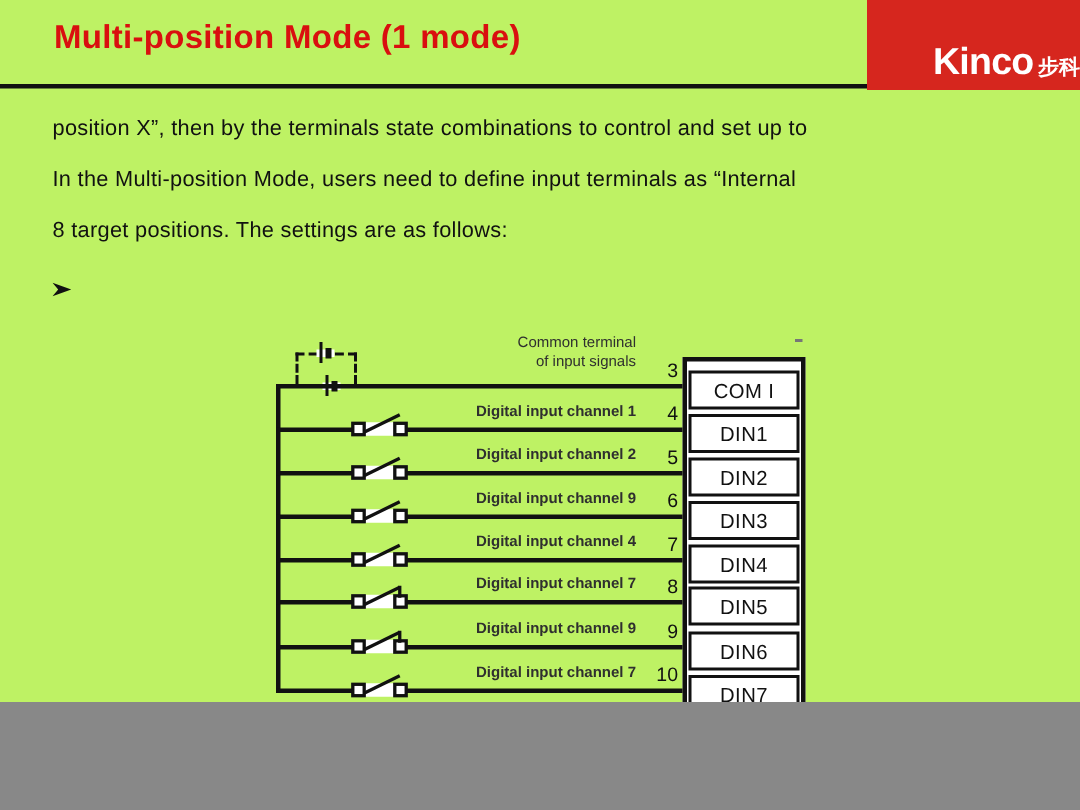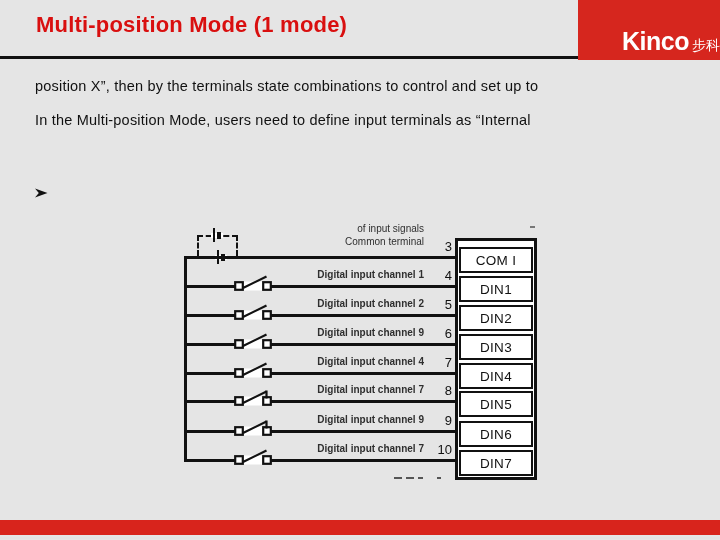--- a/index.html
+++ b/index.html
@@ -1,33 +1,33 @@
 <!DOCTYPE html>
 <html><head>
 <meta charset="utf-8">
 <style>
   html,body{margin:0;padding:0;background:#888;}
   *{box-sizing:border-box;}
   .slide{
-    position:relative;width:720px;height:540px;background:#e5e5e5;
+    position:relative;width:720px;height:468px;background:#bef264;
     font-family:"Liberation Sans", sans-serif;overflow:hidden;margin:0 auto;
   }
   
   .title{
     position:absolute;left:36px;top:12px;font-size:22px;font-weight:bold;
     color:#d90f0f;letter-spacing:.2px;white-space:nowrap;
   }
   .header-rule{position:absolute;left:0;top:56px;width:720px;height:3px;background:#111;}
   .logo-box{
     position:absolute;left:578px;top:0;width:142px;height:60px;background:#d6261e;
     display:flex;align-items:center;justify-content:center;z-index:5;padding-left:44px;
   }
   .logo-inner{display:flex;align-items:baseline;color:#fff;}
   .logo-brand{font-size:25px;font-weight:bold;letter-spacing:-.5px;}
-  .logo-suffix{font-size:14px;font-weight:normal;margin-left:3px;margin-top:32px;}
+  .logo-suffix{font-size:14px;font-weight:bold;margin-left:3px;margin-top:32px;}
   
   .body-text{
     position:absolute;left:35px;top:69px;width:640px;font-size:14.5px;
     color:#111;line-height:34px;letter-spacing:.2px;
   }
   .bullet-row{position:absolute;left:35px;top:185px;display:flex;align-items:center;}
   .bullet-arrow{margin-right:27px;margin-top:2px;}
   .bullet-label{font-size:14.5px;font-weight:bold;color:#111;letter-spacing:.2px;}
   
   .diagram{position:absolute;left:178px;top:222px;width:364px;height:262px;color:#111;}
@@ -75,20 +75,21 @@
   <div class="logo-box">
     <div class="logo-inner">
       <span class="logo-brand">Kinco</span>
       <span class="logo-suffix">步科</span>
     </div>
   </div>
 
   <div class="body-text">
     <div>position X”, then by the terminals state combinations to control and set up to</div>
     <div>In the Multi-position Mode, users need to define input terminals as “Internal</div>
+    <div>8 target positions. The settings are as follows:</div>
   </div>
 
   <div class="bullet-row">
     <svg class="bullet-arrow" width="13" height="12" viewBox="0 0 13 12">
       <polygon points="0,1.5 12.5,6 0,10.5 3.8,6" fill="#111"></polygon>
     </svg>
   </div>
 
   <div class="diagram">
 
@@ -96,22 +97,22 @@
 
     <div class="supply-loop"></div>
     <div class="batt-mask" style="left:33px;top:11px;width:12px;height:5px;"></div>
     <div class="batt-long" style="left:35px;top:6px;"></div>
     <div class="batt-short" style="left:39px;top:9.5px;"></div>
     <div class="batt-mask" style="left:37px;top:33px;width:12px;height:5px;"></div>
     <div class="batt-long" style="left:39px;top:28px;"></div>
     <div class="batt-short" style="left:43px;top:31.5px;"></div>
 
     <div class="common-label">
+      <div>Common terminal</div>
       <div>of input signals</div>
-      <div>Common terminal</div>
     </div>
 
     <div class="tblock"></div>
 
     <div>
       <div class="wire" style="--y:34px"></div>
       <div class="pin" style="--y:34px">3</div>
       <div class="tbox" style="--y:34px">COM I</div>
     </div>
 

